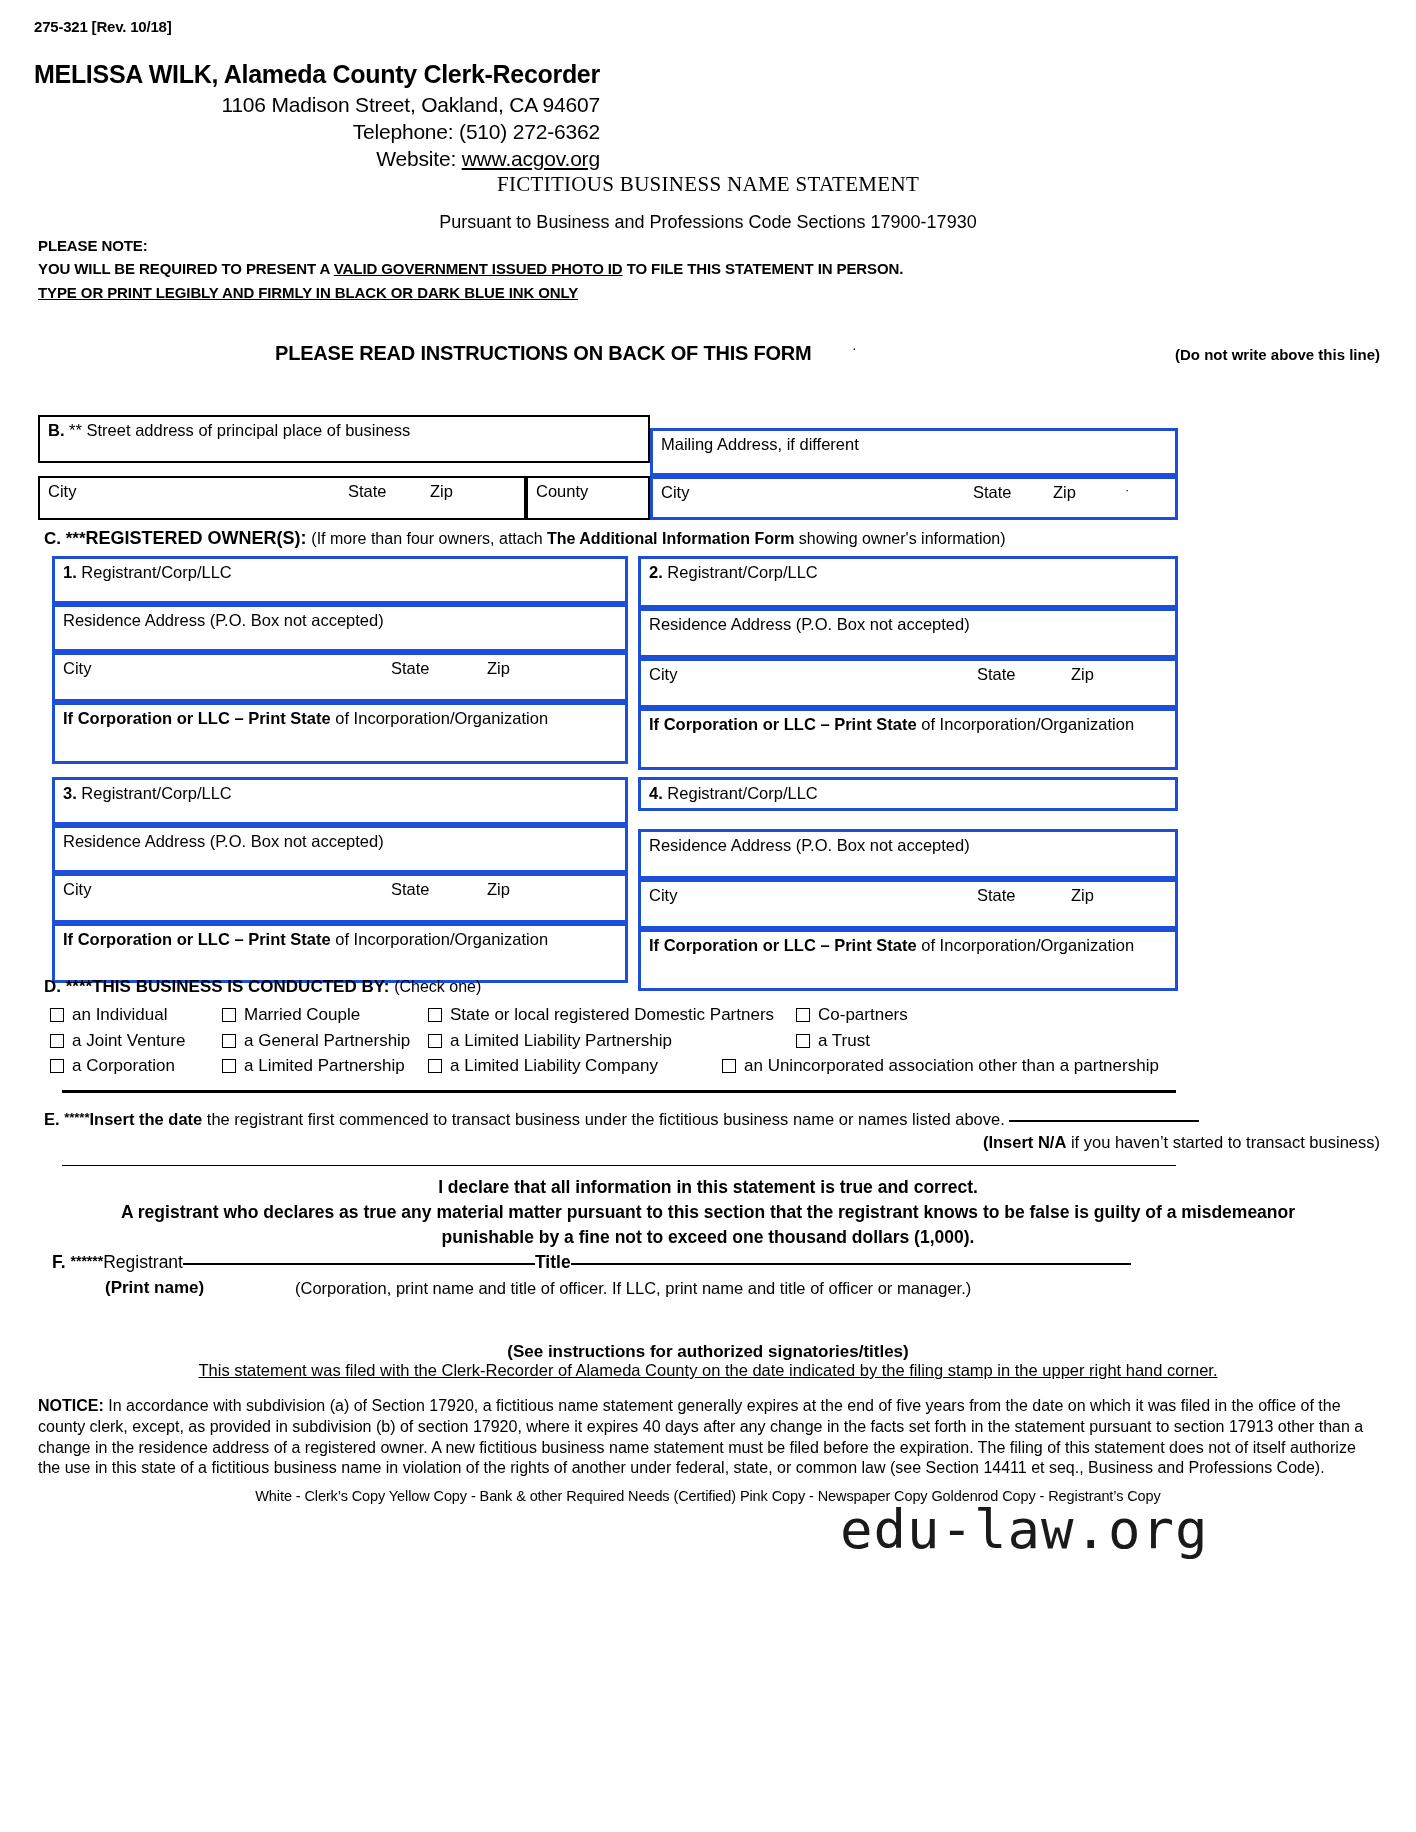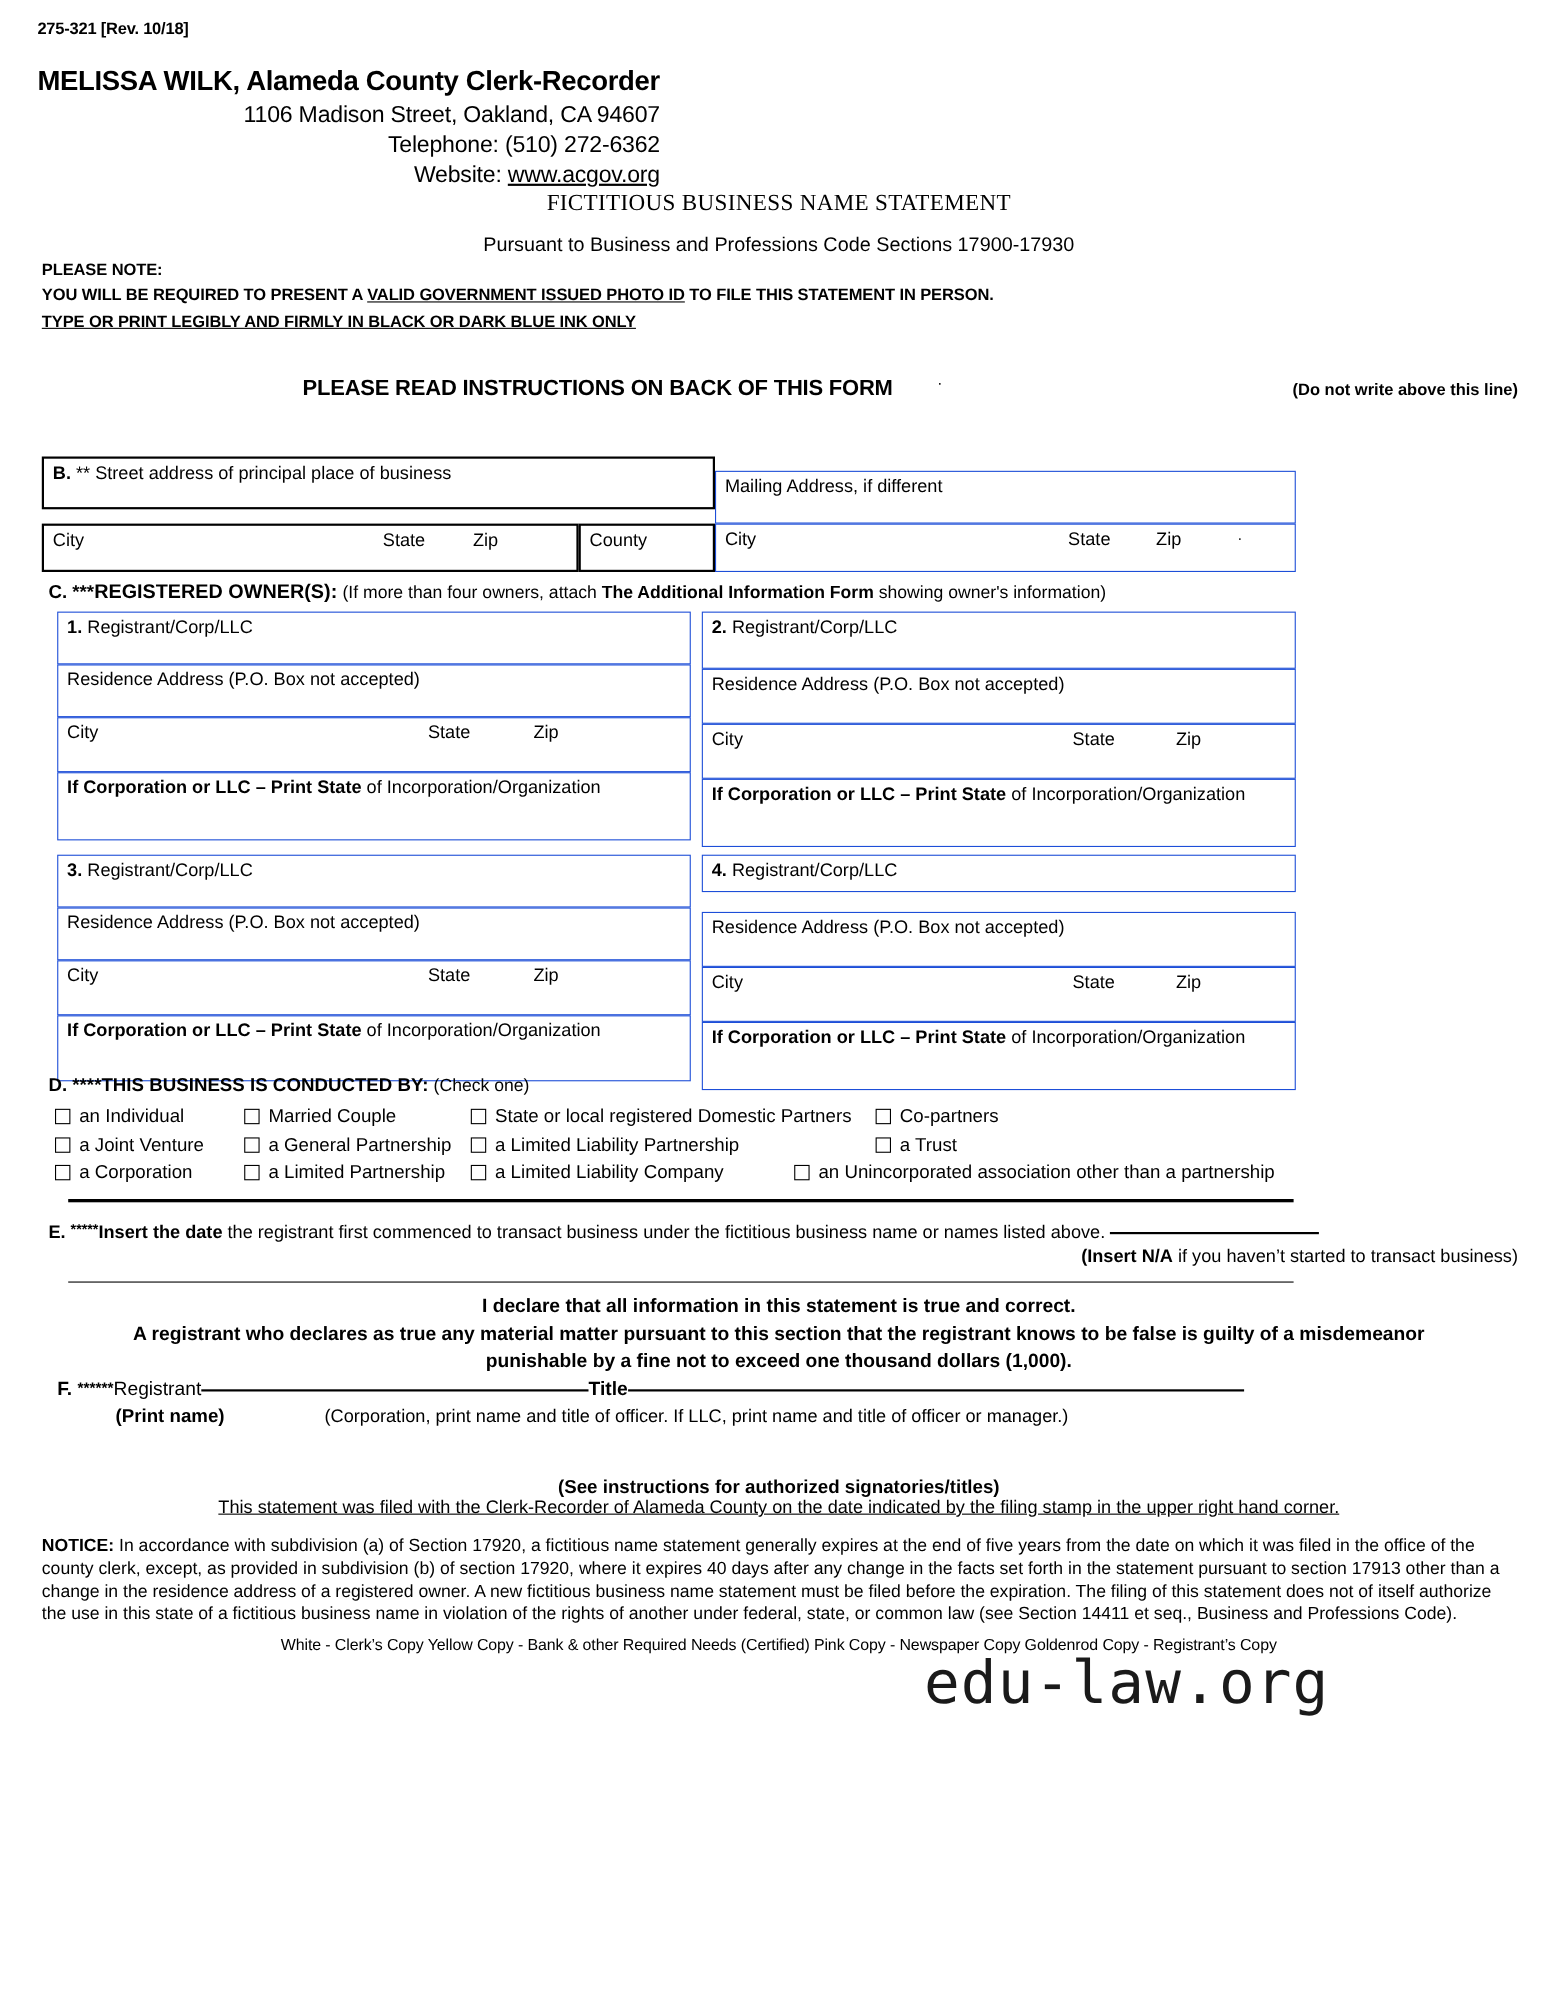--- a/index.html
+++ b/index.html
@@ -130,21 +130,21 @@
     font-size: 16.5px;
     white-space: nowrap;
   }
   .lbl-abs {
     position: absolute;
     font-size: 16.5px;
     white-space: nowrap;
   }
 
   .thick { border: 2px solid #000; }
-  .thin  { border: 1px solid #1d4ed8; }
+  .thin  { border: 3px solid #1d4ed8; }
 
   
   .sec-c {
     position: absolute;
     left: 44px;
     top: 528px;
     font-size: 17px;
     white-space: nowrap;
   }
   .sec-c .c-letter { font-weight: bold; }

